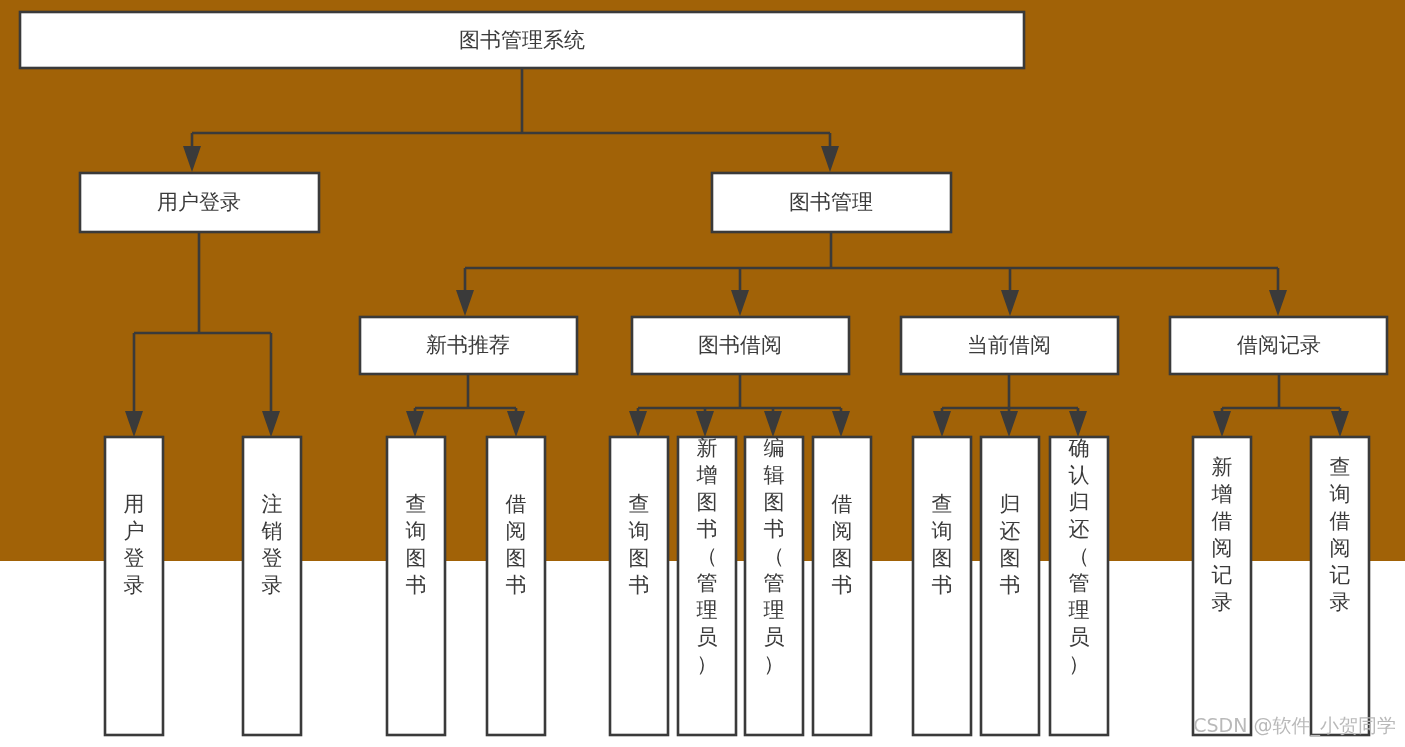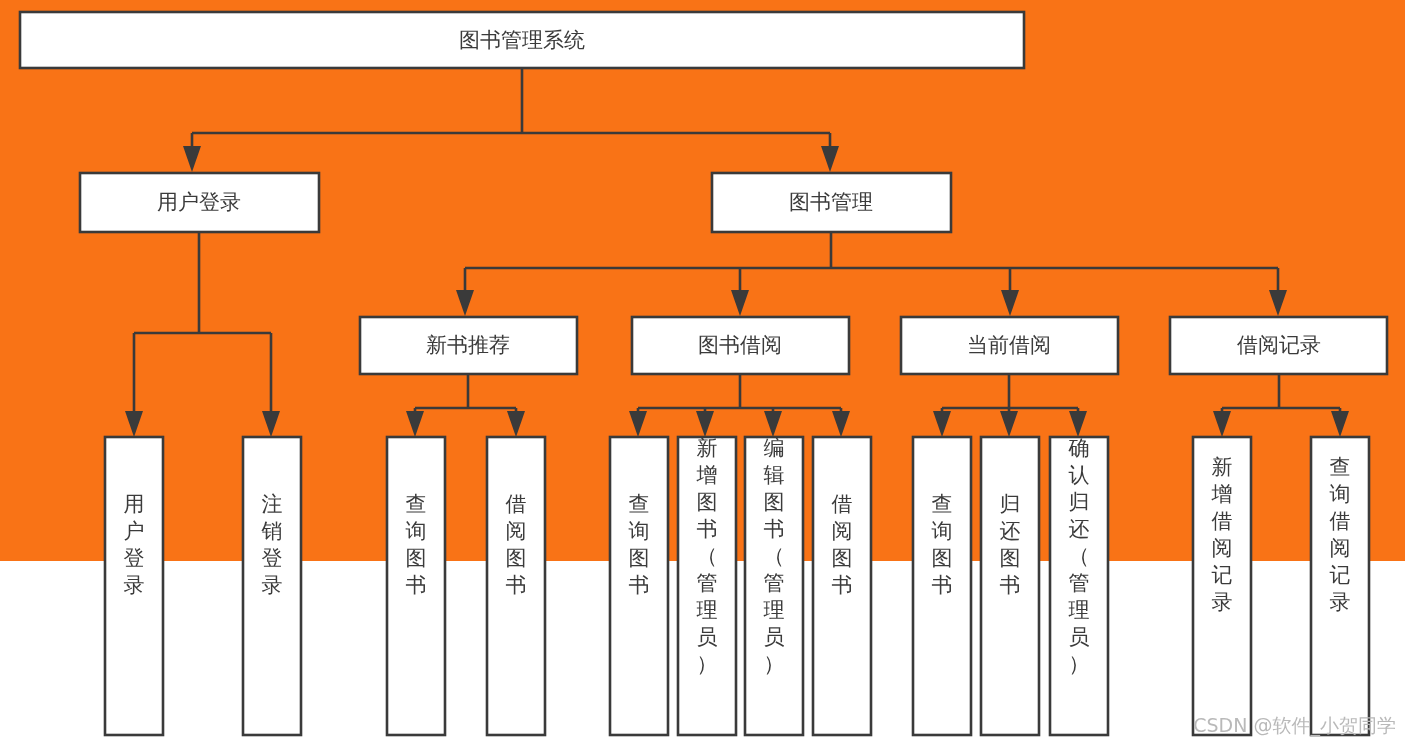--- a/index.html
+++ b/index.html
@@ -11,21 +11,21 @@
   body {
     width: 1405px;
     height: 747px;
     font-family: "DejaVu Sans", "Liberation Sans", sans-serif;
     overflow: hidden;
   }
   #diagram-root {
     position: relative;
     width: 1405px;
     height: 561px;
-    background: #f97316;
+    background: #a16207;
   }
   svg#diagram-svg {
     position: absolute;
     top: 0;
     left: 0;
     width: 1405px;
     height: 747px;
     display: block;
   }
   .node-box {

